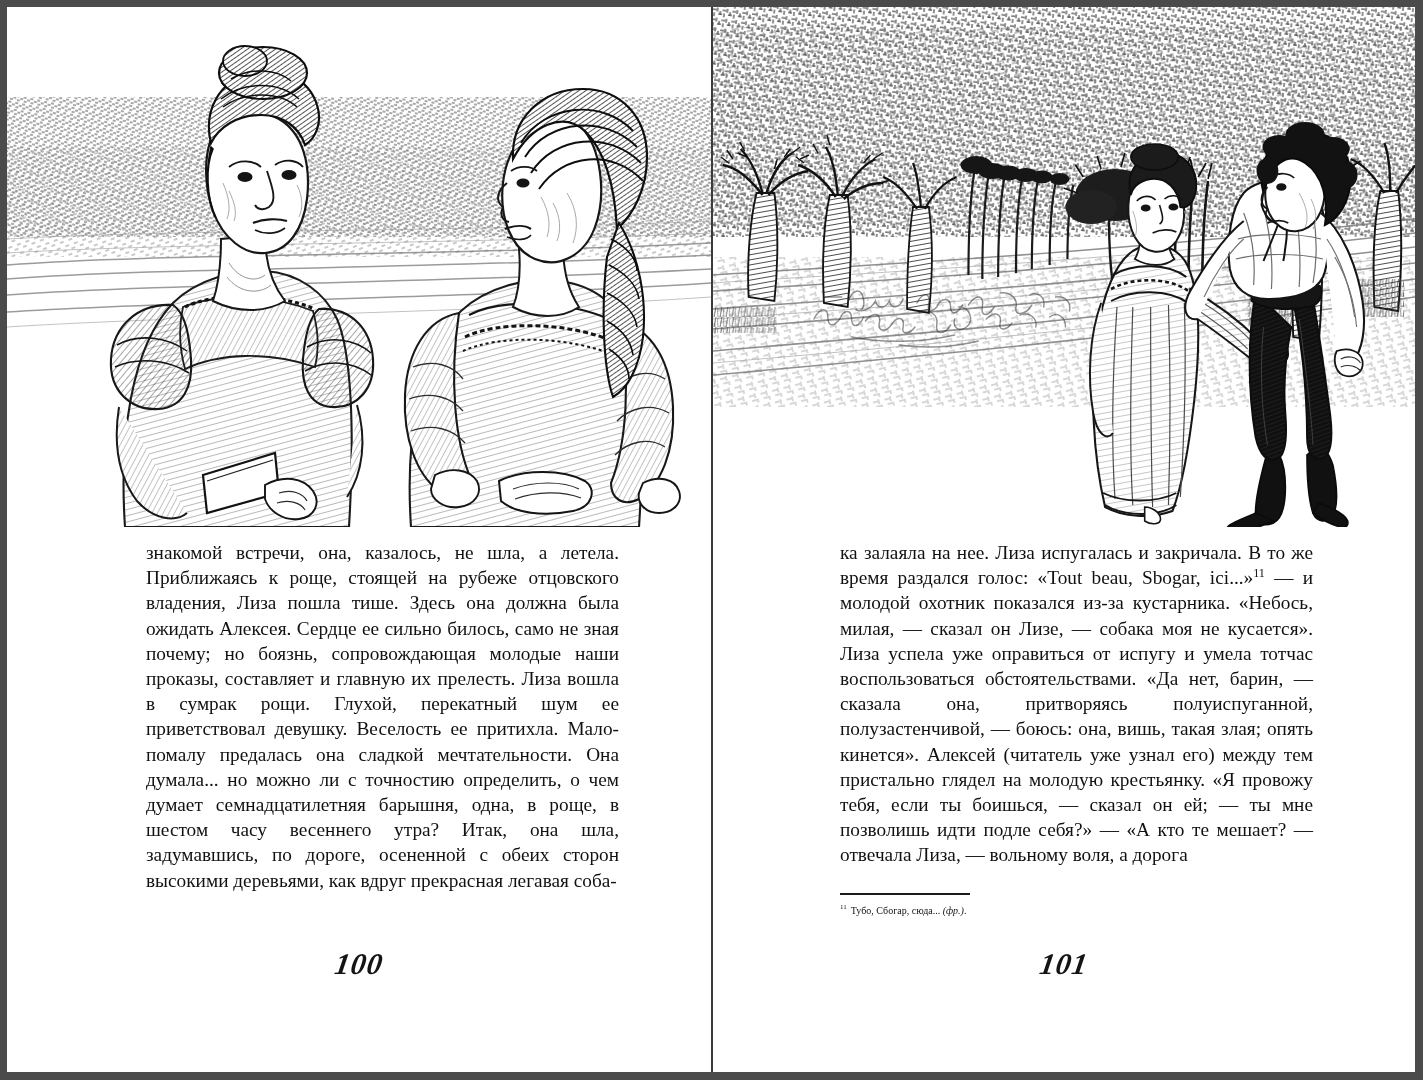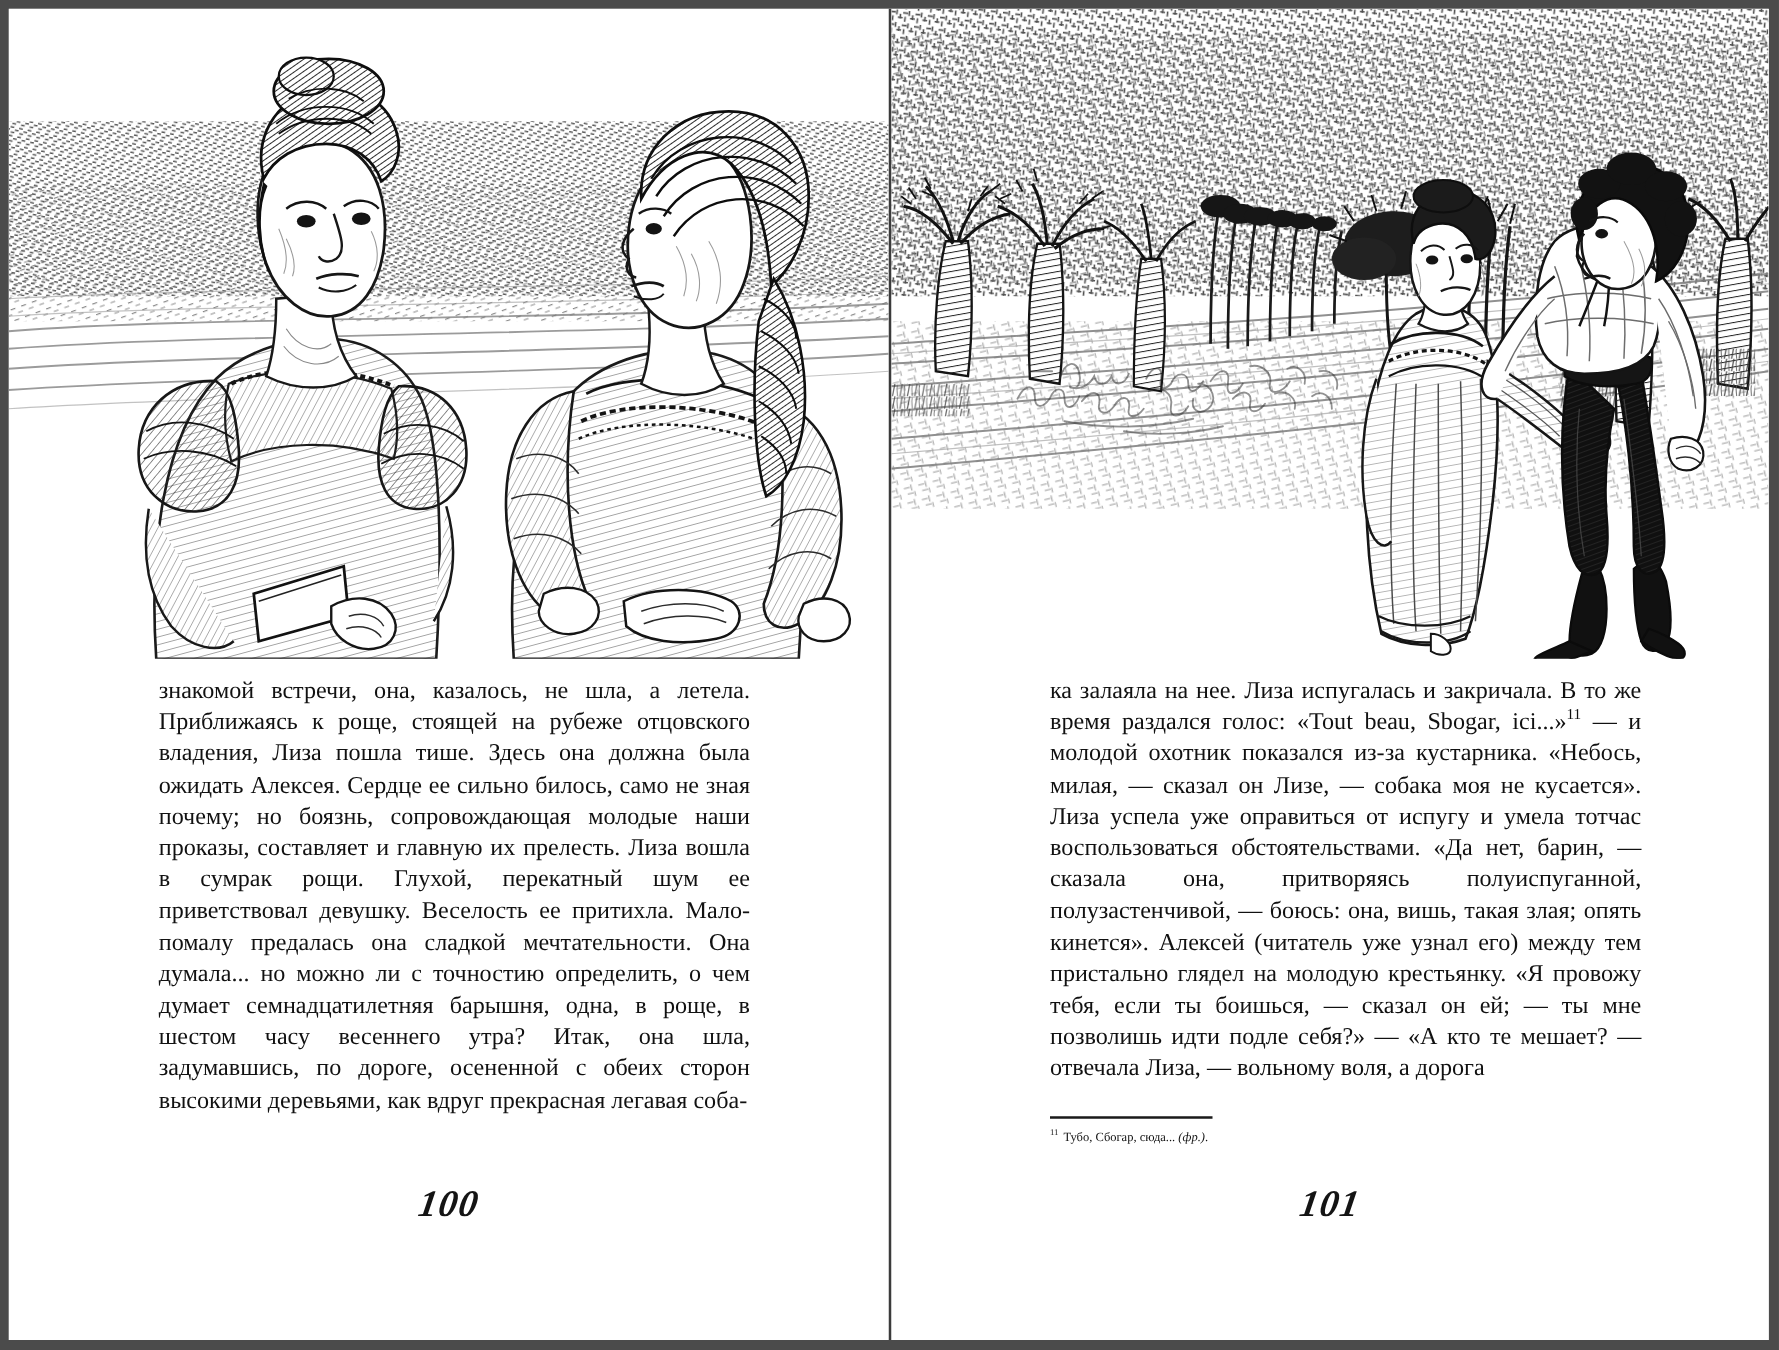--- a/index.html
+++ b/index.html
@@ -24,21 +24,21 @@
   .illus{position:absolute;top:0;width:100%;}
   #illus-left{height:520px;}
   #illus-right{height:520px;}
   .illus svg{display:block;width:100%;height:100%;}
 
   
   .textcol{position:absolute;font-size:19.3px;line-height:25.2px;
            text-align:justify;color:#111;
            font-family:"Liberation Serif","DejaVu Serif",serif;
            hyphens:none;}
-  #text-left{left:120px;top:533px;width:473px;}
+  #text-left{left:139px;top:533px;width:473px;}
   #text-right{left:127px;top:533px;width:473px;}
   .textcol p{margin:0;text-align:justify;text-justify:inter-word;}
   sup.fnref{font-size:0.63em;vertical-align:super;line-height:0;}
 
   
   #footnote{position:absolute;left:127px;top:886px;width:473px;}
   #footnote .rule{width:130px;height:1.6px;background:#1a1a1a;margin:0 0 7px 0;}
   #footnote .fntext{font-size:10px;line-height:18px;color:#111;}
   #footnote .fntext sup{font-size:0.7em;vertical-align:super;line-height:0;
                         margin-right:4px;}

